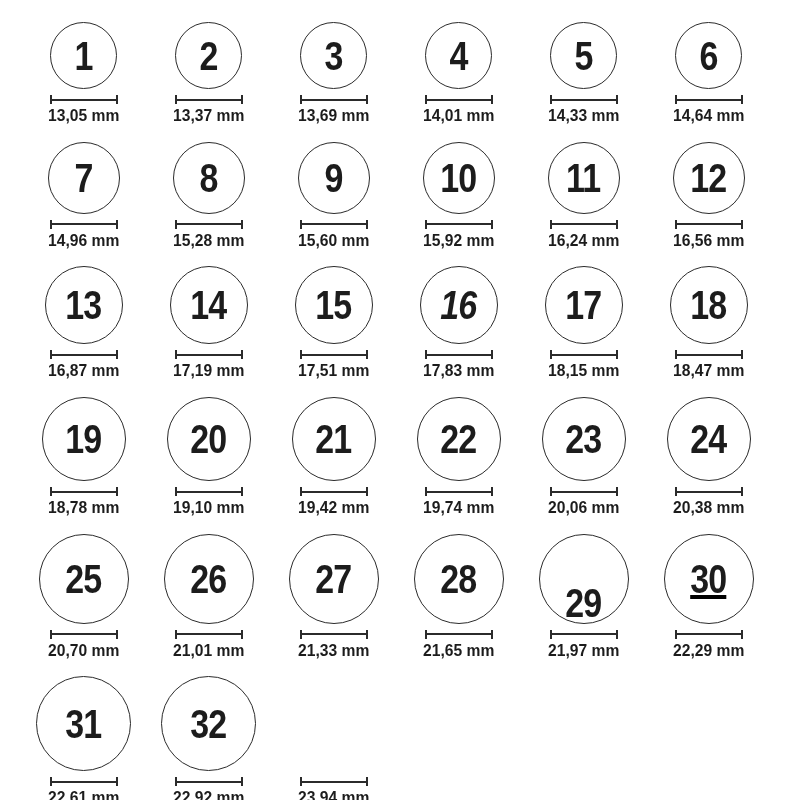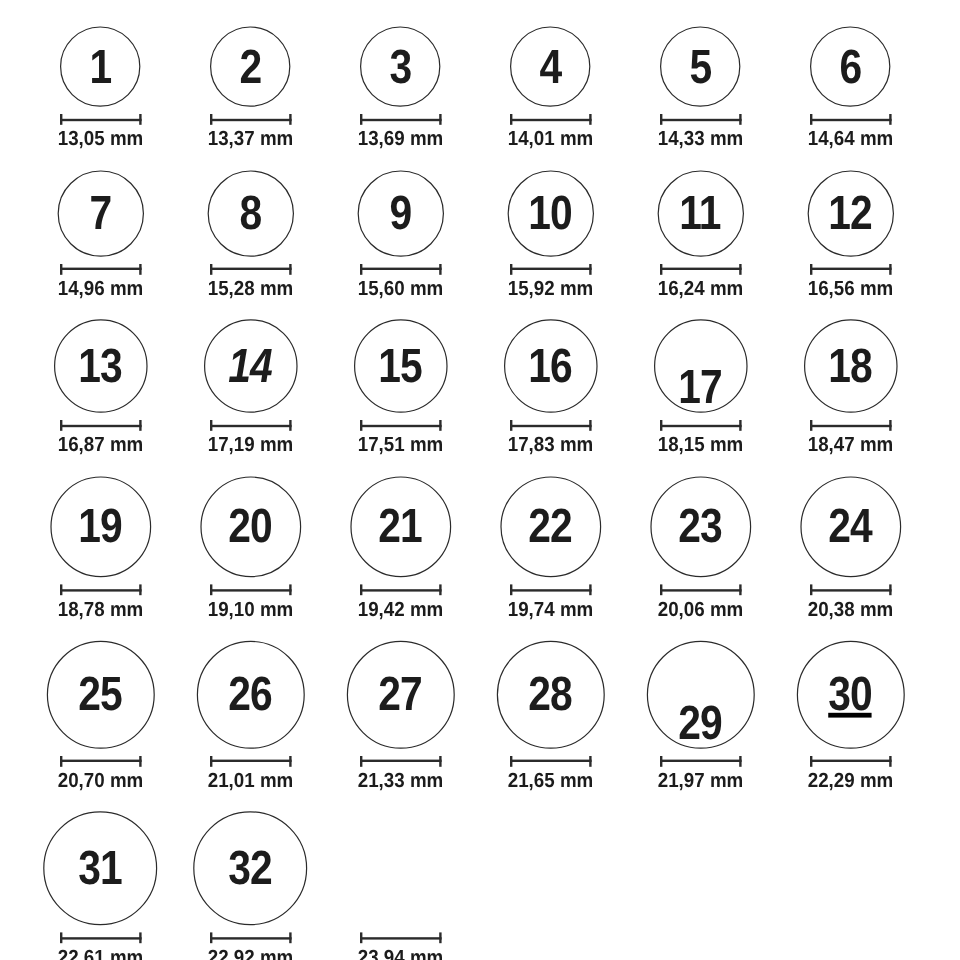--- a/index.html
+++ b/index.html
@@ -166,42 +166,42 @@
     </div>
     <div class="chart-row">
       <div class="ring-cell">
         <div class="ring-circle" style="width: 78px; height: 78px;">
           <span class="ring-number">13</span>
         </div>
         <div class="diameter-bar"></div>
         <div class="diameter-label">16,87 mm</div>
       </div>
       <div class="ring-cell">
+        <div class="ring-circle" style="width: 78px; height: 78px;">
+          <span class="ring-number">14</span>
+        </div>
+        <div class="diameter-bar"></div>
+        <div class="diameter-label">17,19 mm</div>
+      </div>
+      <div class="ring-cell">
+        <div class="ring-circle" style="width: 78px; height: 78px;">
+          <span class="ring-number">15</span>
+        </div>
+        <div class="diameter-bar"></div>
+        <div class="diameter-label">17,51 mm</div>
+      </div>
+      <div class="ring-cell">
         <div class="ring-circle" style="width: 78px; height: 78px; font-style: italic;">
-          <span class="ring-number">14</span>
-        </div>
-        <div class="diameter-bar"></div>
-        <div class="diameter-label">17,19 mm</div>
-      </div>
-      <div class="ring-cell">
-        <div class="ring-circle" style="width: 78px; height: 78px;">
-          <span class="ring-number">15</span>
-        </div>
-        <div class="diameter-bar"></div>
-        <div class="diameter-label">17,51 mm</div>
-      </div>
-      <div class="ring-cell">
-        <div class="ring-circle" style="width: 78px; height: 78px;">
           <span class="ring-number">16</span>
         </div>
         <div class="diameter-bar"></div>
         <div class="diameter-label">17,83 mm</div>
       </div>
       <div class="ring-cell">
-        <div class="ring-circle" style="width: 78px; height: 78px; align-items: flex-end;">
+        <div class="ring-circle" style="width: 78px; height: 78px;">
           <span class="ring-number">17</span>
         </div>
         <div class="diameter-bar"></div>
         <div class="diameter-label">18,15 mm</div>
       </div>
       <div class="ring-cell">
         <div class="ring-circle" style="width: 78px; height: 78px;">
           <span class="ring-number">18</span>
         </div>
         <div class="diameter-bar"></div>

